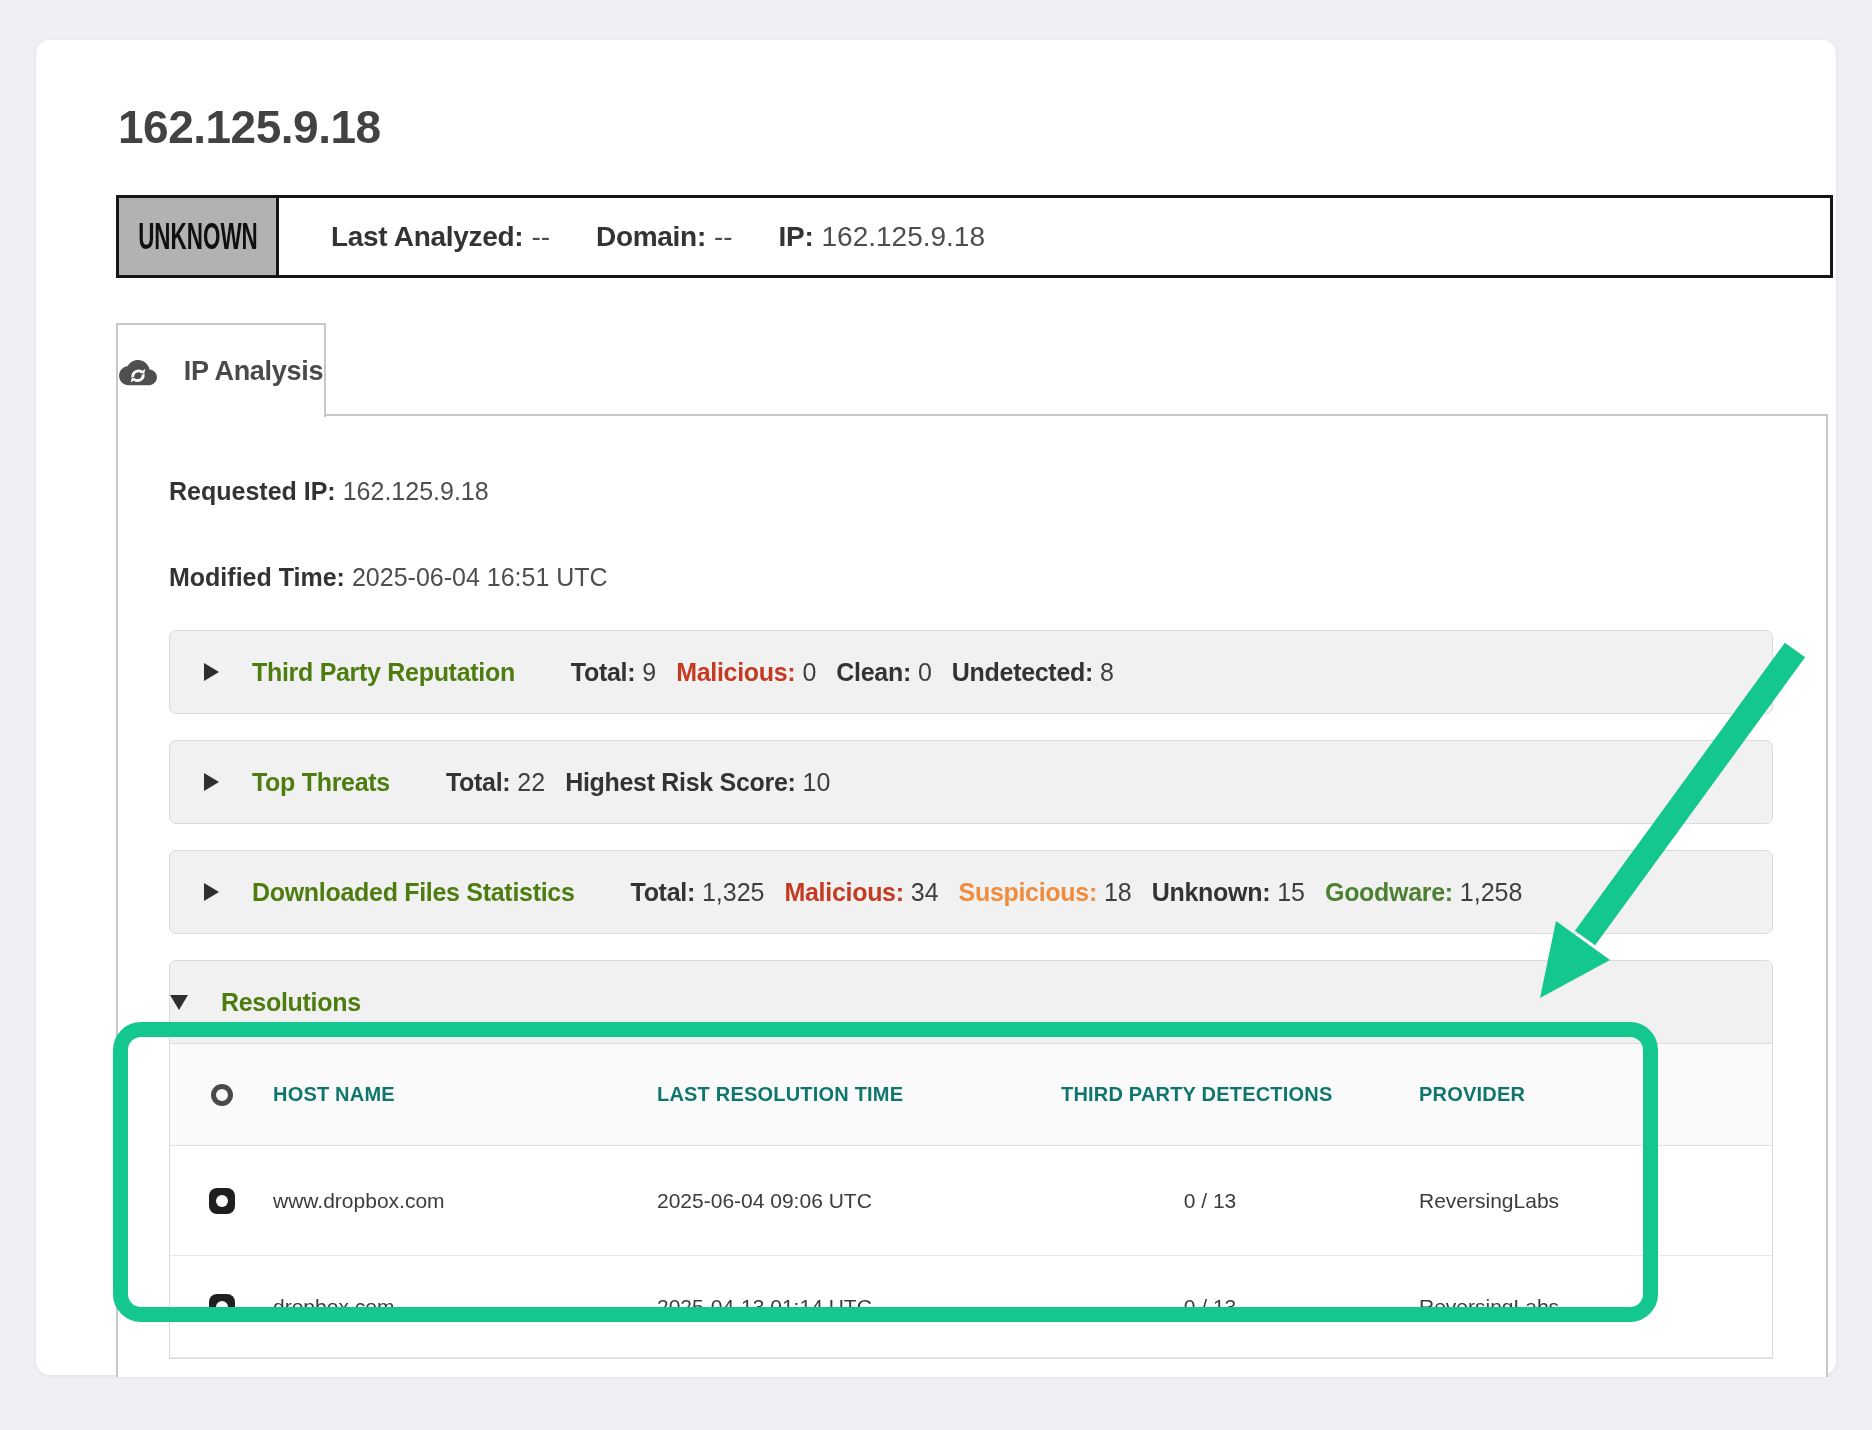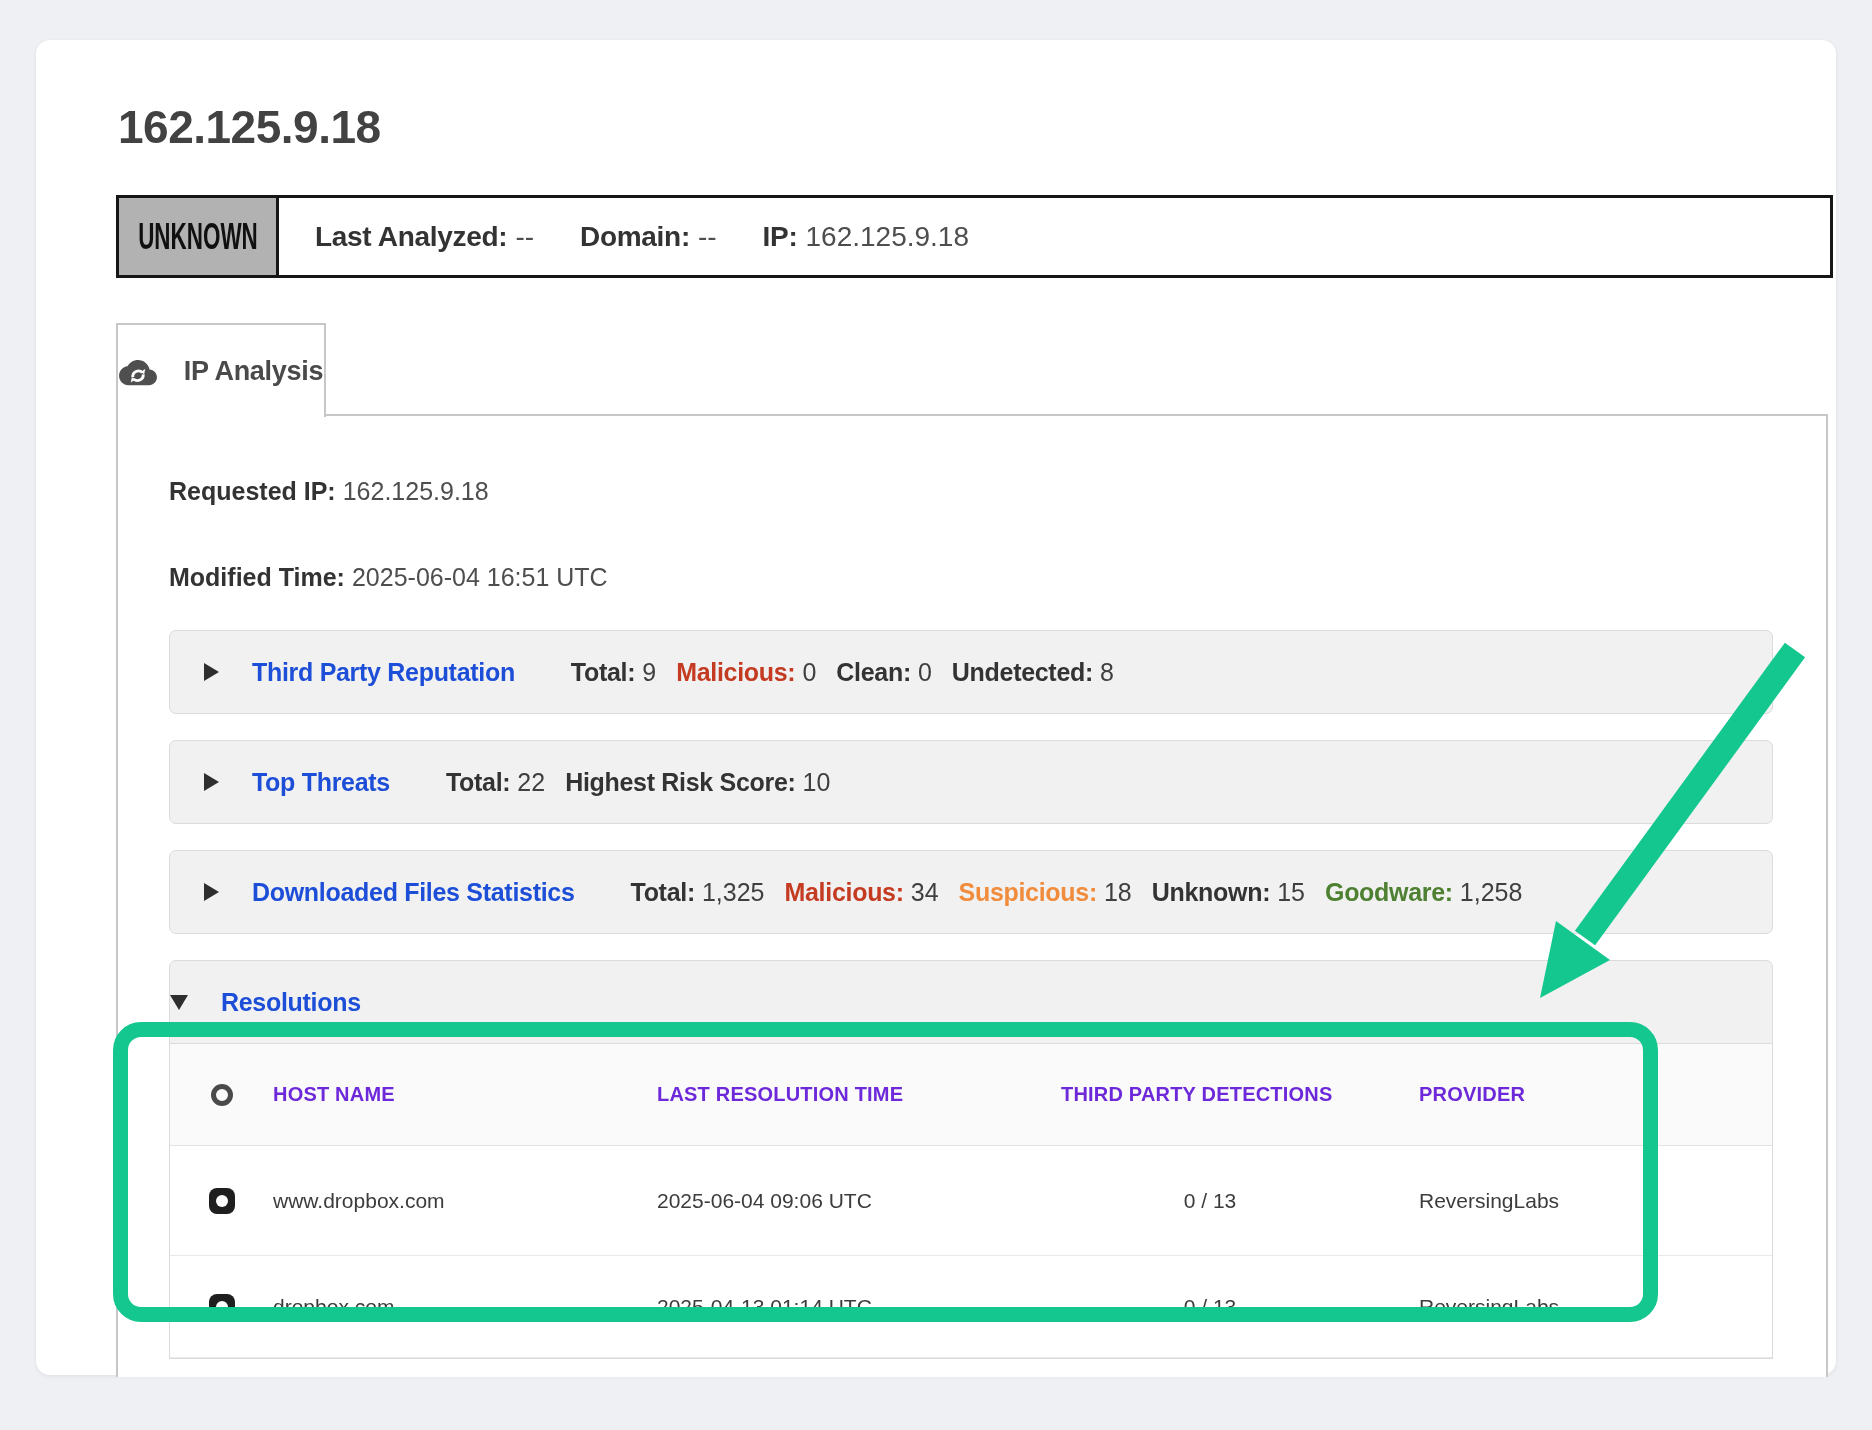--- a/index.html
+++ b/index.html
@@ -8,21 +8,21 @@
   #stage { position:relative; width:1872px; height:1430px; background:#eef0f3; overflow:hidden; }
 
   .card { position:absolute; left:36px; top:40px; width:1800px; height:1335px;
           background:#ffffff; border-radius:14px; box-shadow:0 1px 4px rgba(0,0,0,.07); }
 
   .page-title { position:absolute; left:82px; top:60px; font-size:46px; font-weight:bold;
                 color:#424242; letter-spacing:-0.5px; }
 
   
   .statusbar { position:absolute; left:80px; top:155px; width:1717px; height:83px;
-               border:3px solid #161616; background:#fff; display:flex; align-items:stretch; }
+               border:3px solid #161616; background:#fff; display:flex; align-items:stretch;gap:16px; }
   .badge { width:160px; background:#b2b2b2; border-right:3px solid #161616;
            display:flex; align-items:center; justify-content:center; }
   .badge span { font-size:33px; font-weight:bold; color:#101010;
                 transform:scale(0.68,1.1); white-space:nowrap; }
   .fields { display:flex; align-items:center; gap:46px; padding-left:36px; font-size:28px; }
   .fields .fld b { color:#333; letter-spacing:-0.3px; }
   .fields .fld .v { margin-left:8px; color:#4e4e4e; }
 
   
   .tab { position:absolute; left:80px; top:283px; width:210px; height:94px; z-index:3;
@@ -42,36 +42,36 @@
 
   
   .acc { position:absolute; left:51px; width:1604px; height:84px;
          background:#f1f1f1; border:1px solid #dbdbdb; border-radius:7px;
          display:flex; align-items:center; padding-left:34px; cursor:pointer; }
   .acc0 { top:214px; } .acc1 { top:324px; } .acc2 { top:434px; }
   .tri-right { width:0; height:0; border-top:9px solid transparent; border-bottom:9px solid transparent;
                border-left:15px solid #2e2e2e; flex:none; }
   .tri-down  { width:0; height:0; border-left:9px solid transparent; border-right:9px solid transparent;
                border-top:15px solid #2e2e2e; flex:none; }
-  .acc-title { margin-left:33px; font-size:25px; font-weight:bold; color:#1d4ed8; letter-spacing:-0.3px; }
+  .acc-title { margin-left:33px; font-size:25px; font-weight:bold; color:#4d7c0f; letter-spacing:-0.3px; }
   .stats { display:flex; align-items:center; gap:20px; margin-left:56px; font-size:25px; }
   .stat .sl { font-weight:bold; color:#333; letter-spacing:-0.3px; }
   .stat .sv { margin-left:7px; color:#3f3f3f; }
   .sl.red    { color:#c43b22; }
   .sl.orange { color:#f08c3c; }
   .sl.green  { color:#4e8032; }
 
   
   .res-section { position:absolute; left:51px; top:544px; width:1604px; }
   .res-head { height:84px; background:#f1f1f1; border:1px solid #dbdbdb; border-radius:7px 7px 0 0;
               display:flex; align-items:center; cursor:pointer; }
   .res-table { background:#fff; border:1px solid #dbdbdb; border-top:none; }
   .tgrid { display:grid; grid-template-columns:103px 384px 404px 358px auto; align-items:center; }
   .thead { height:102px; background:#fafafa; border-bottom:1px solid #e2e2e2; }
-  .thead .th { font-size:20px; font-weight:bold; color:#6d28d9; text-transform:uppercase; letter-spacing:0.2px; }
+  .thead .th { font-size:20px; font-weight:bold; color:#0f766e; text-transform:uppercase; letter-spacing:0.2px; }
   .trow { height:110px; font-size:21px; color:#3c3c3c; }
   .trow + .trow { height:102px; }
   .trow { border-bottom:1px solid #e9e9e9; }
   .icon-cell { display:flex; justify-content:center; }
   .ring-icon { width:22px; height:22px; border:5px solid #4a4a4a; border-radius:50%; }
   .node-icon { width:26px; height:26px; background:#1f1f1f; border-radius:8px;
                display:flex; align-items:center; justify-content:center; }
   .node-icon i { width:12px; height:12px; background:#fff; border-radius:50%; display:block; }
   .det-cell { text-align:center; padding-right:60px; }
 

